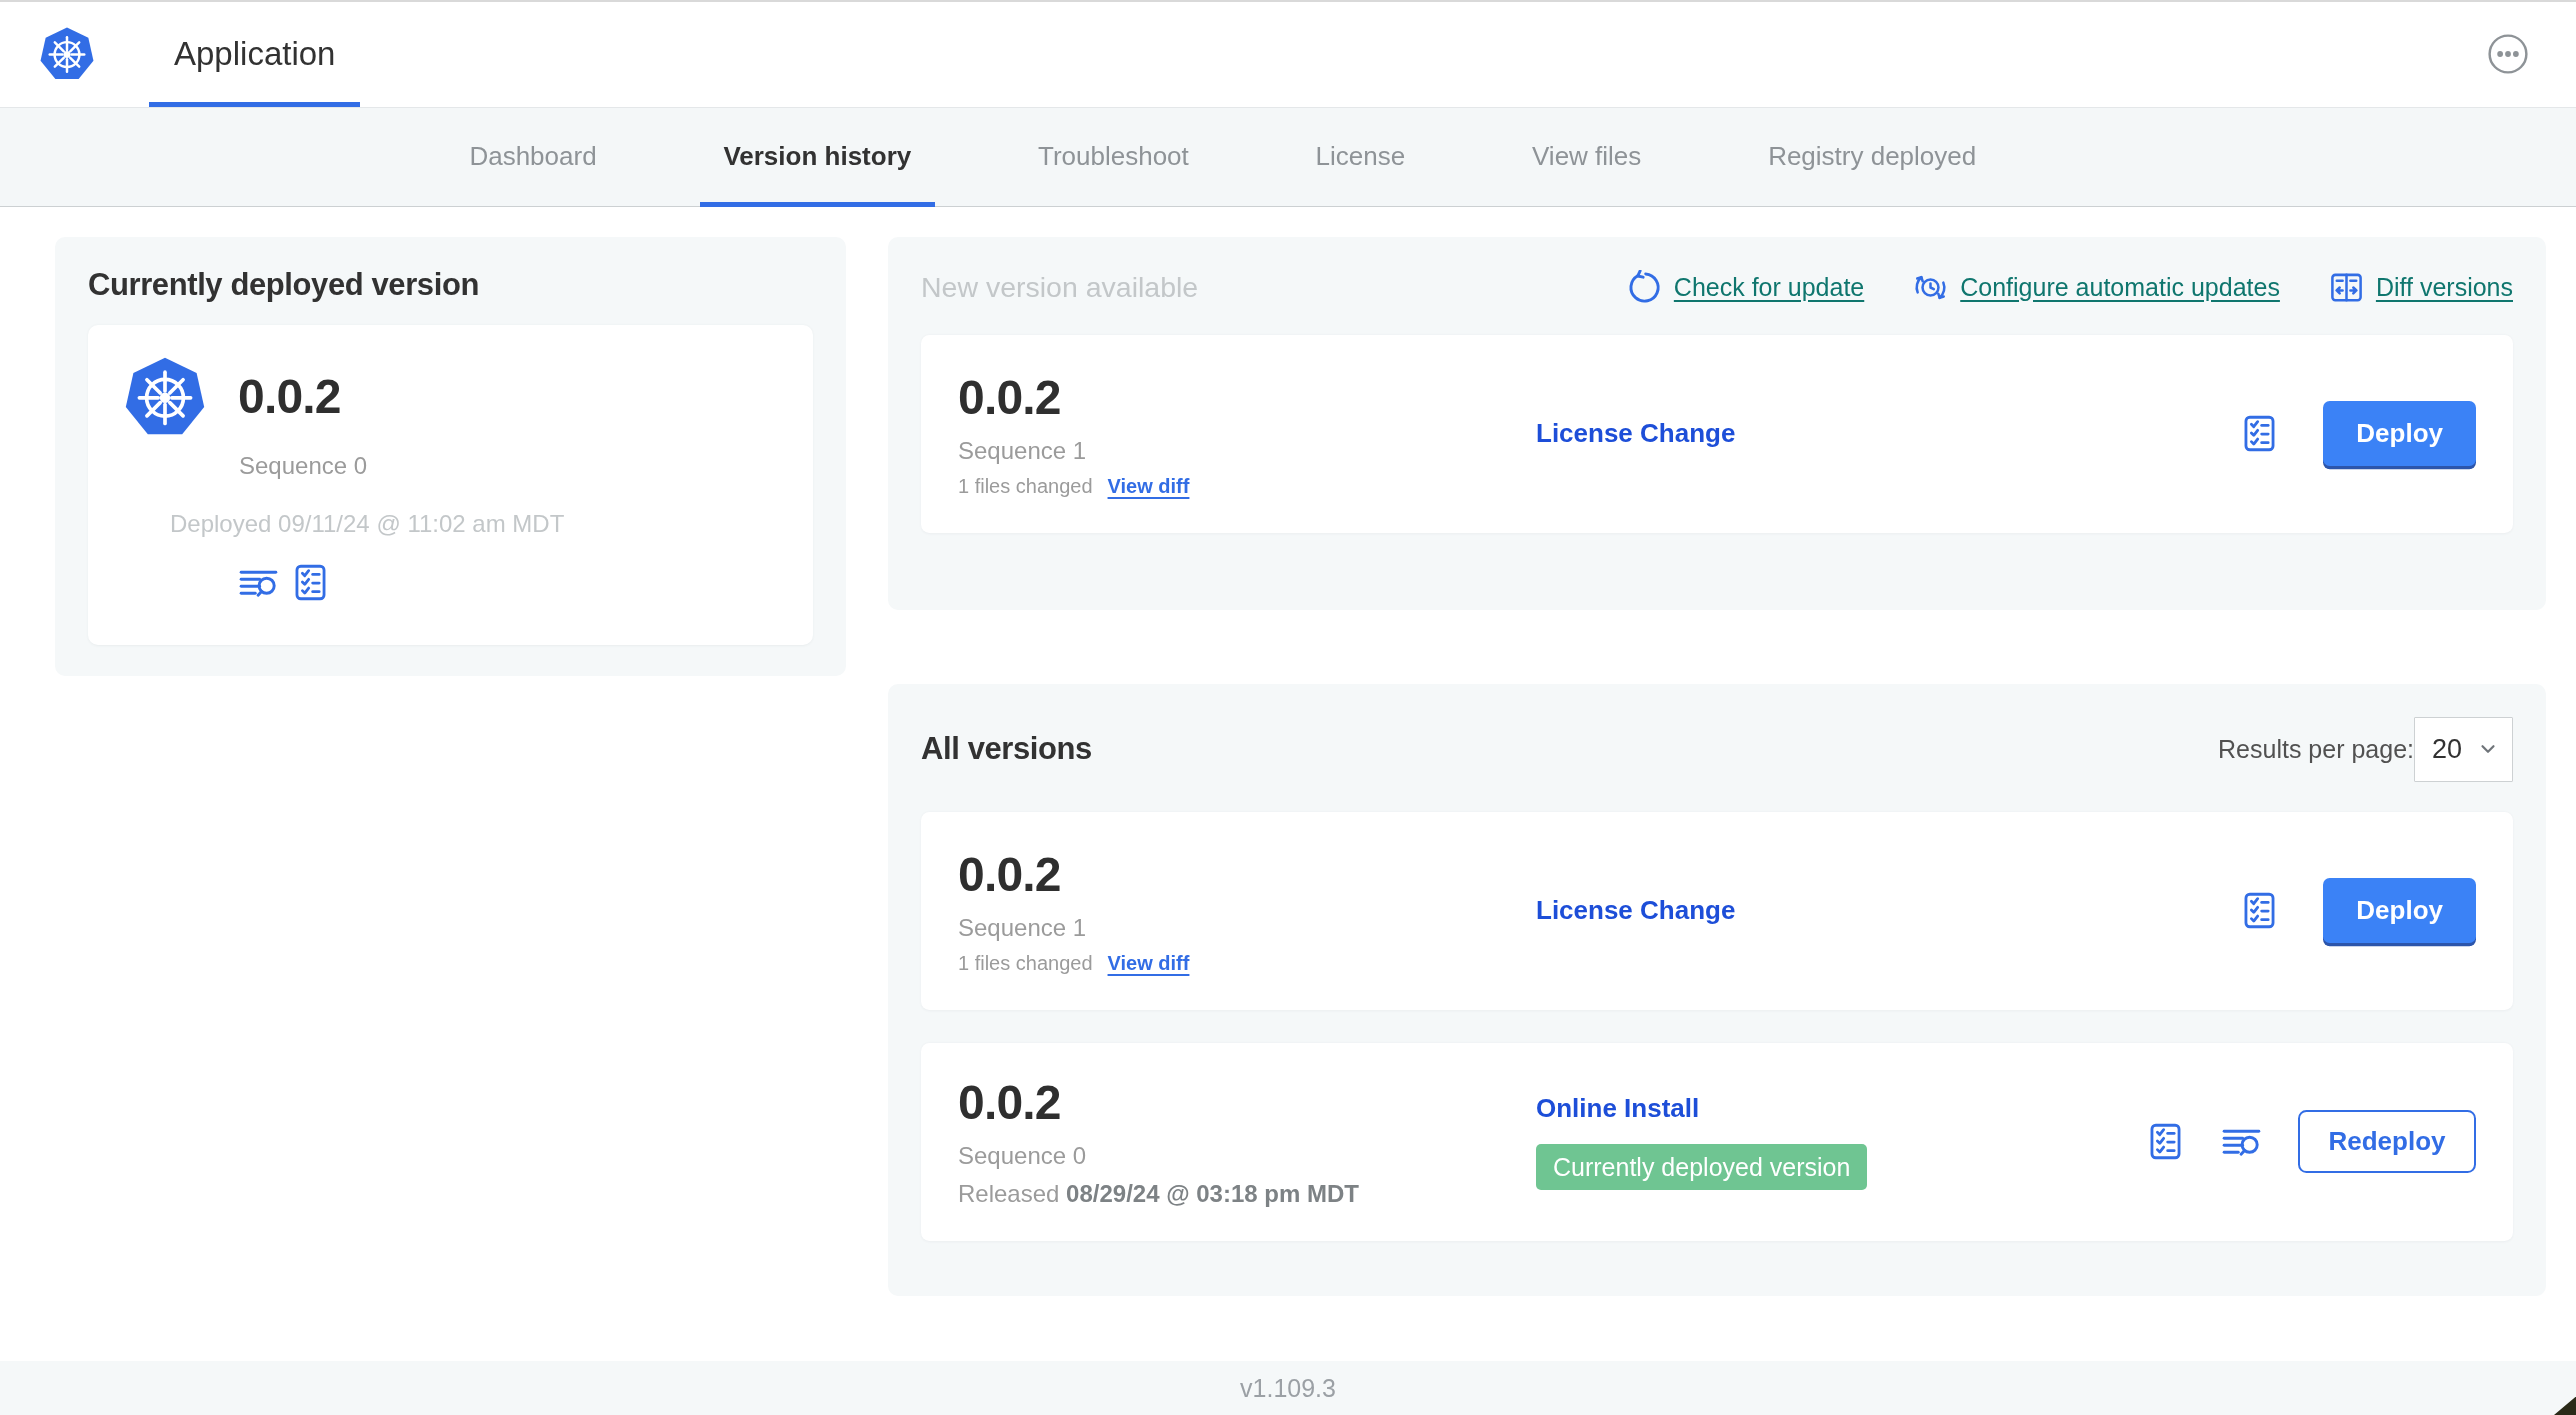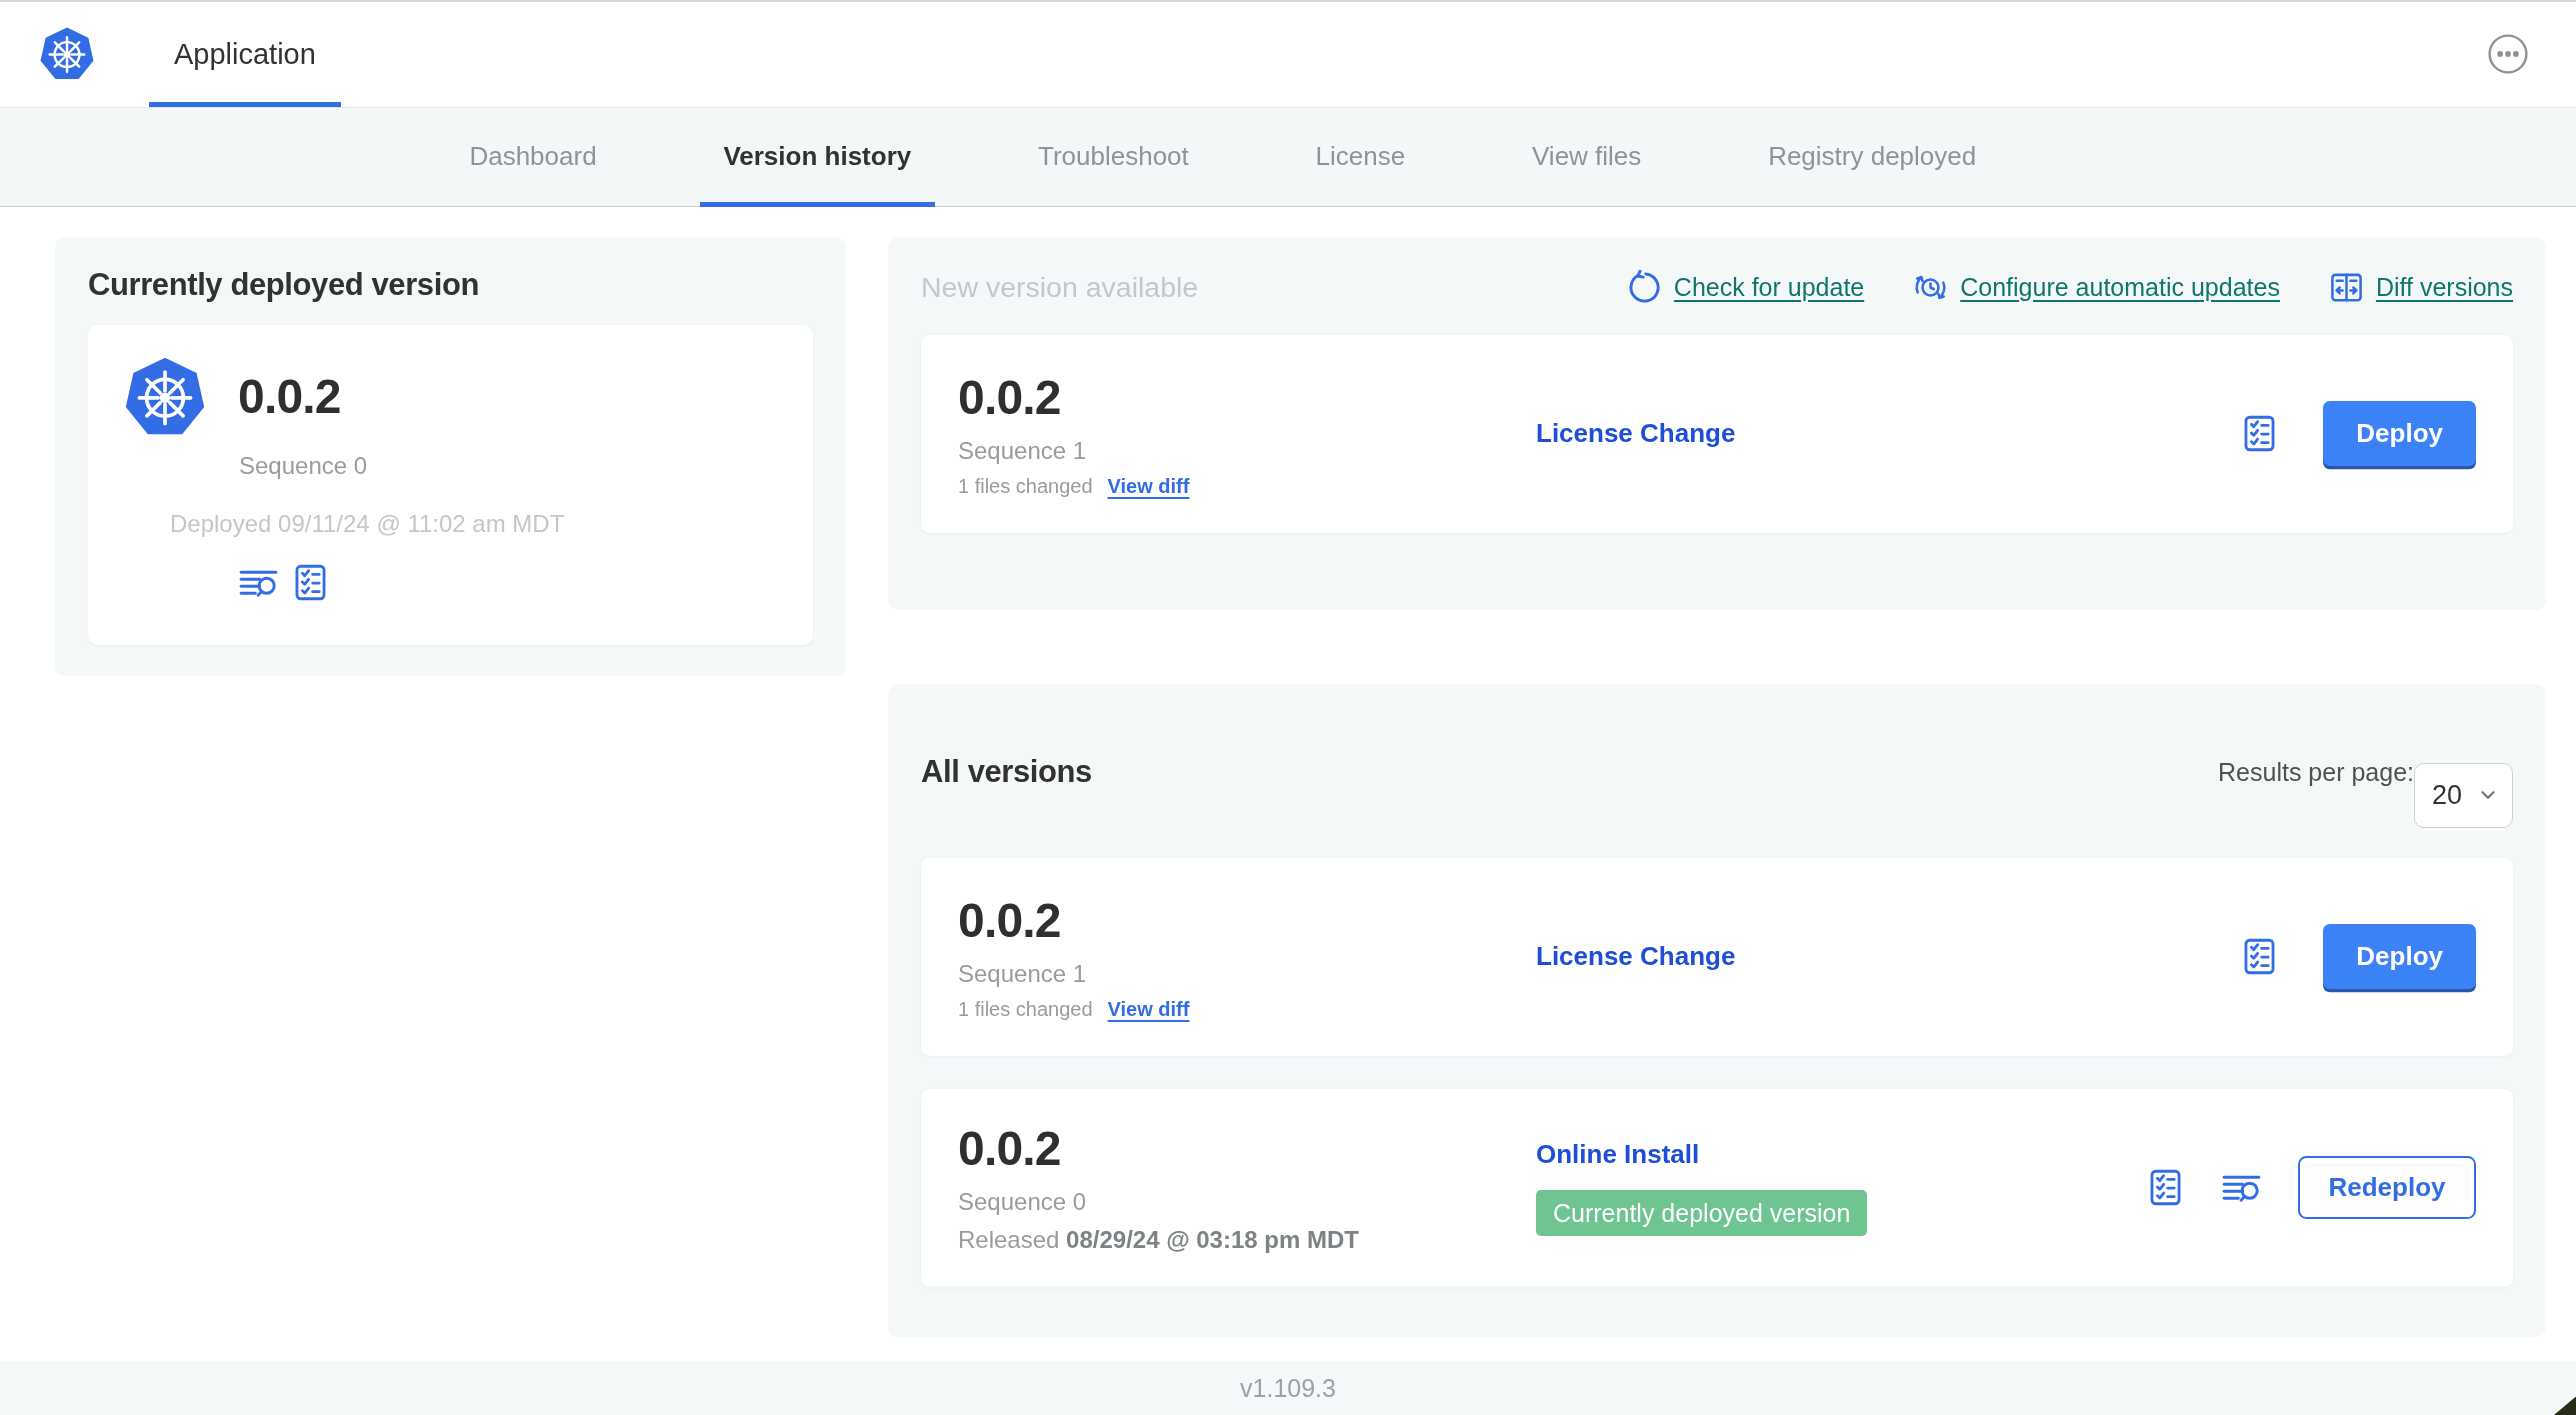--- a/index.html
+++ b/index.html
@@ -23,21 +23,21 @@
     border-bottom: 0.8px solid #e4e7e9;
   }
   .k8s-logo-sm { width: 54px; height: 54px; display: block; }
   .app-tab {
     height: 100%;
     margin-left: 55px;
     display: flex;
     align-items: center;
     padding: 0 25px;
     position: relative;
-    font-size: 29px;
+    font-size: 33px;
     font-weight: 500;
     color: #323232;
     cursor: pointer;
   }
   .app-tab::after {
     content: "";
     position: absolute;
     left: 0; right: 0; bottom: -0.8px;
     height: 5px;
     background: #326de5;
@@ -188,26 +188,25 @@
   .released-line .released-ts { font-weight: 700; color: #7d8285; }
 
   
   .all-versions-panel { margin-top: 74px; padding: 33px 33px 50px; min-height: 612px; }
   .results-group { display: flex; align-items: center; }
   .results-label { font-size: 25px; color: #515151; }
   .select-box {
     width: 99px; height: 65px;
     background: #fff;
     border: 1.7px solid #cdd1d3;
-    border-radius: 10px;
+    border-radius: 1px;
     display: flex; align-items: center; justify-content: space-between;
     padding: 0 13.4px 0 17px;
     font-size: 27px; color: #323232;
     cursor: pointer;
-    margin-top: 46px;
   }
   .select-box .chev { width: 22px; height: 22px; }
   .row-gap { margin-top: 33px; }
 
   
   footer.app-footer {
     height: 55px;
     background: #f5f8f9;
     display: flex; align-items: center; justify-content: center;
     font-size: 25px; color: #9ba0a5;

